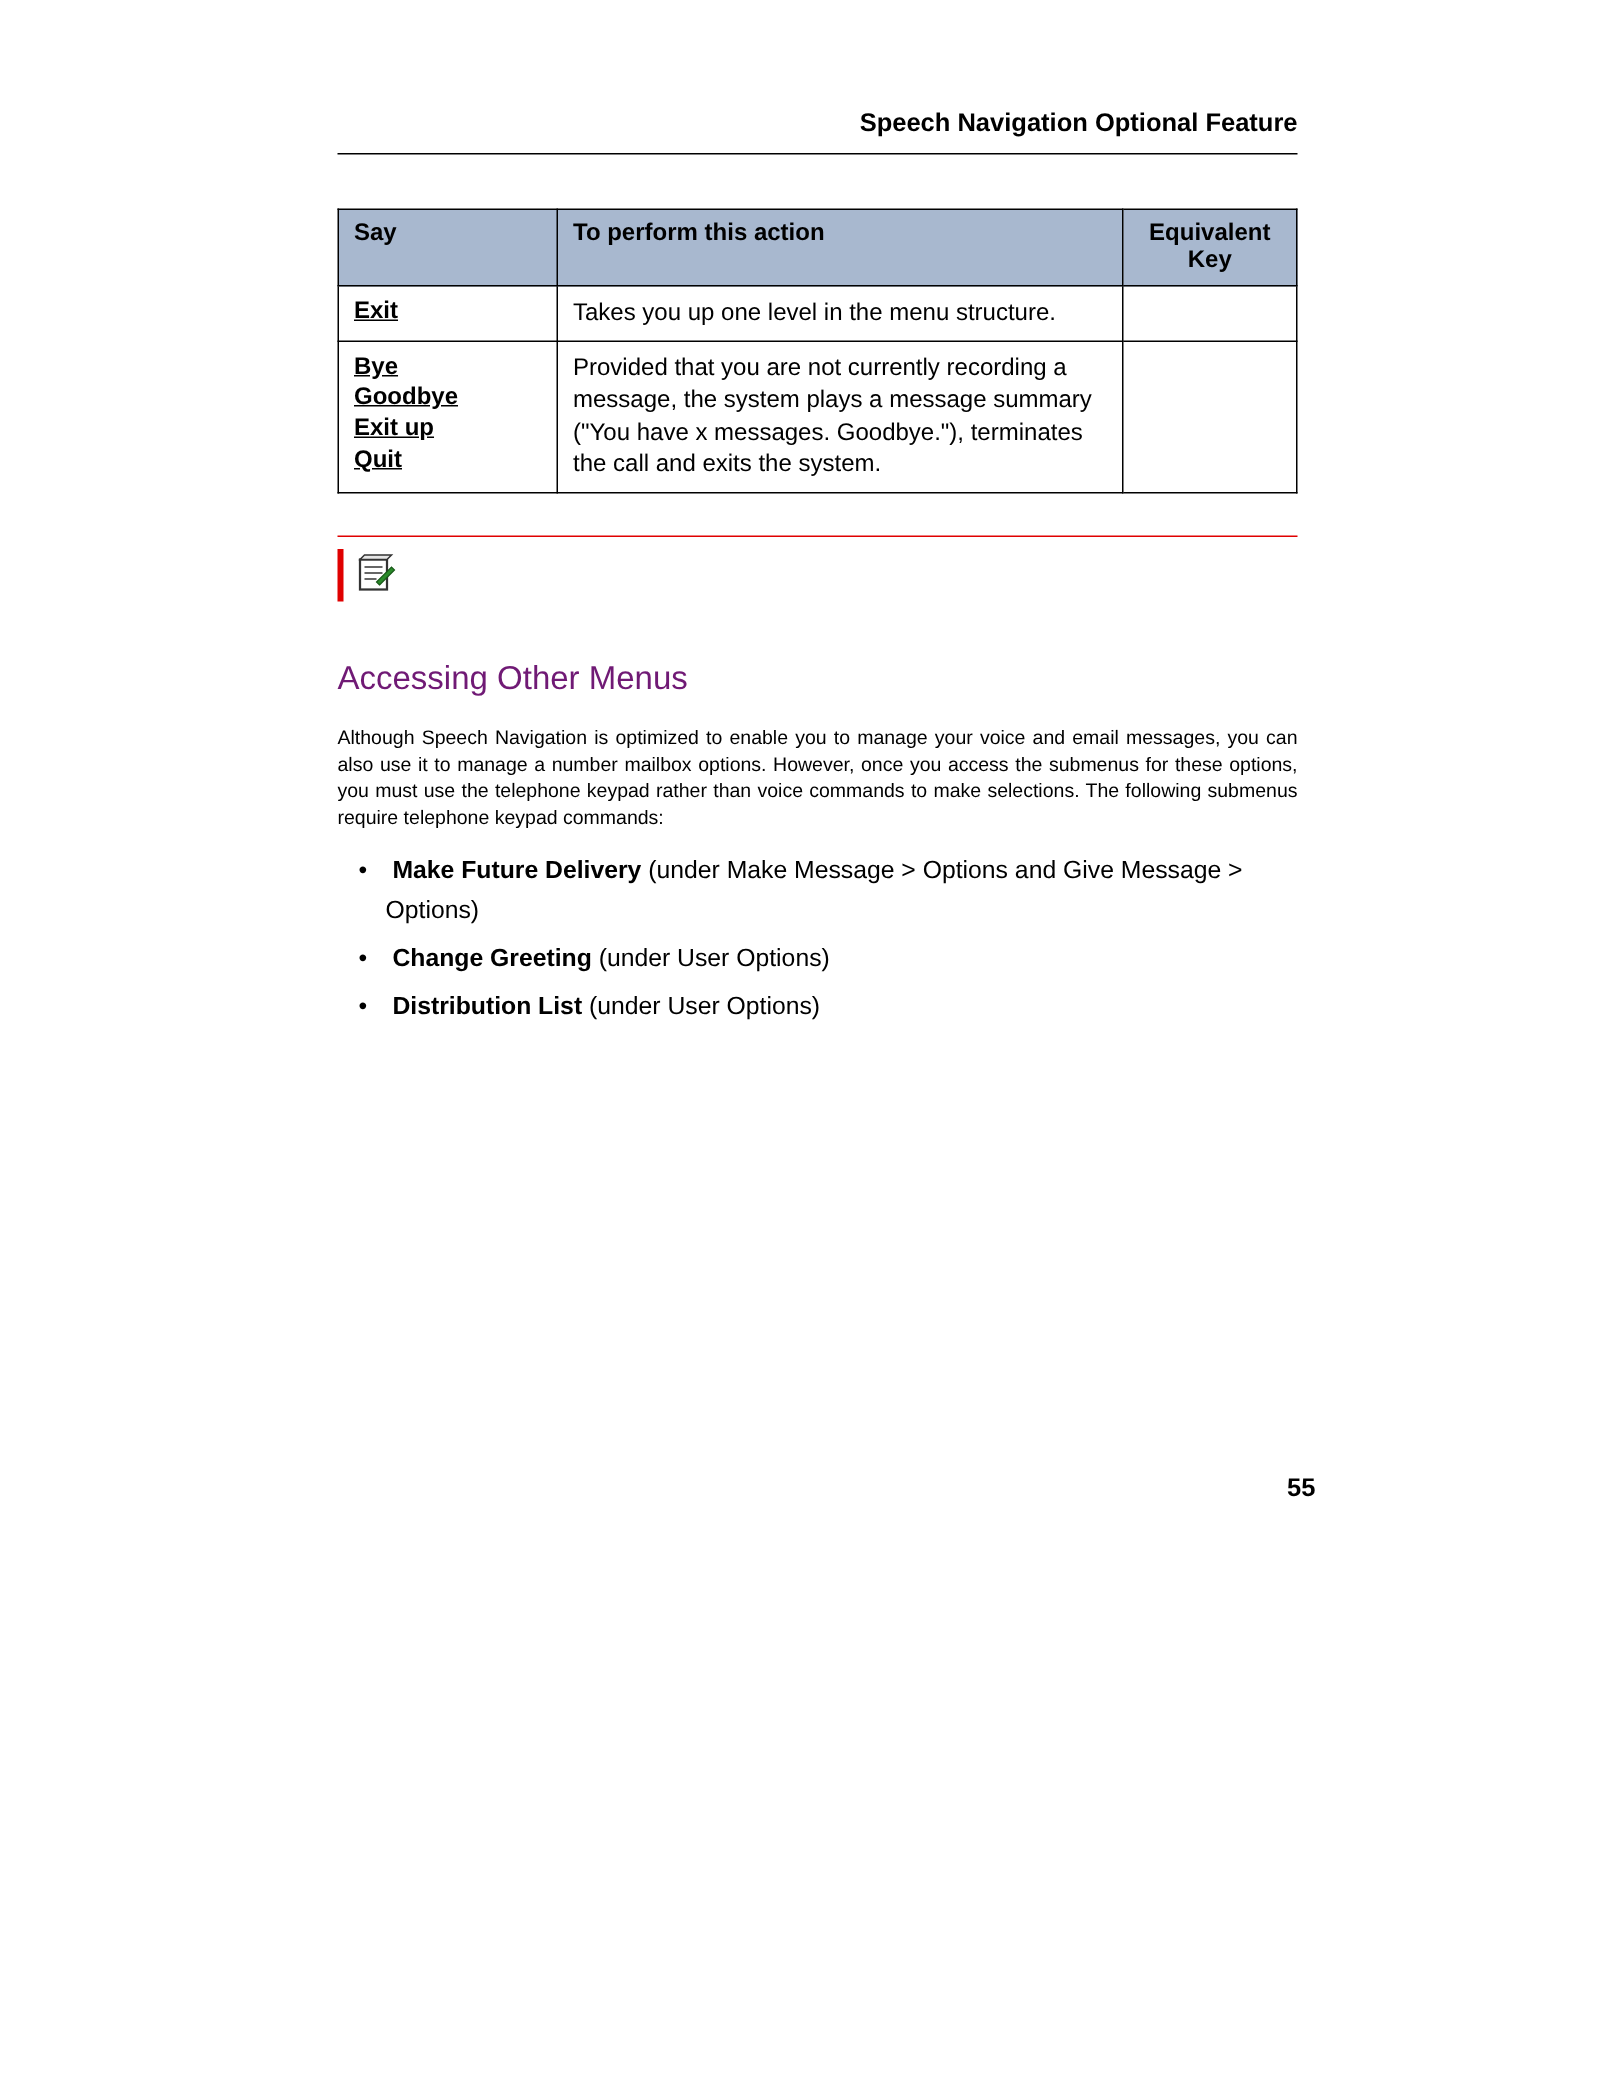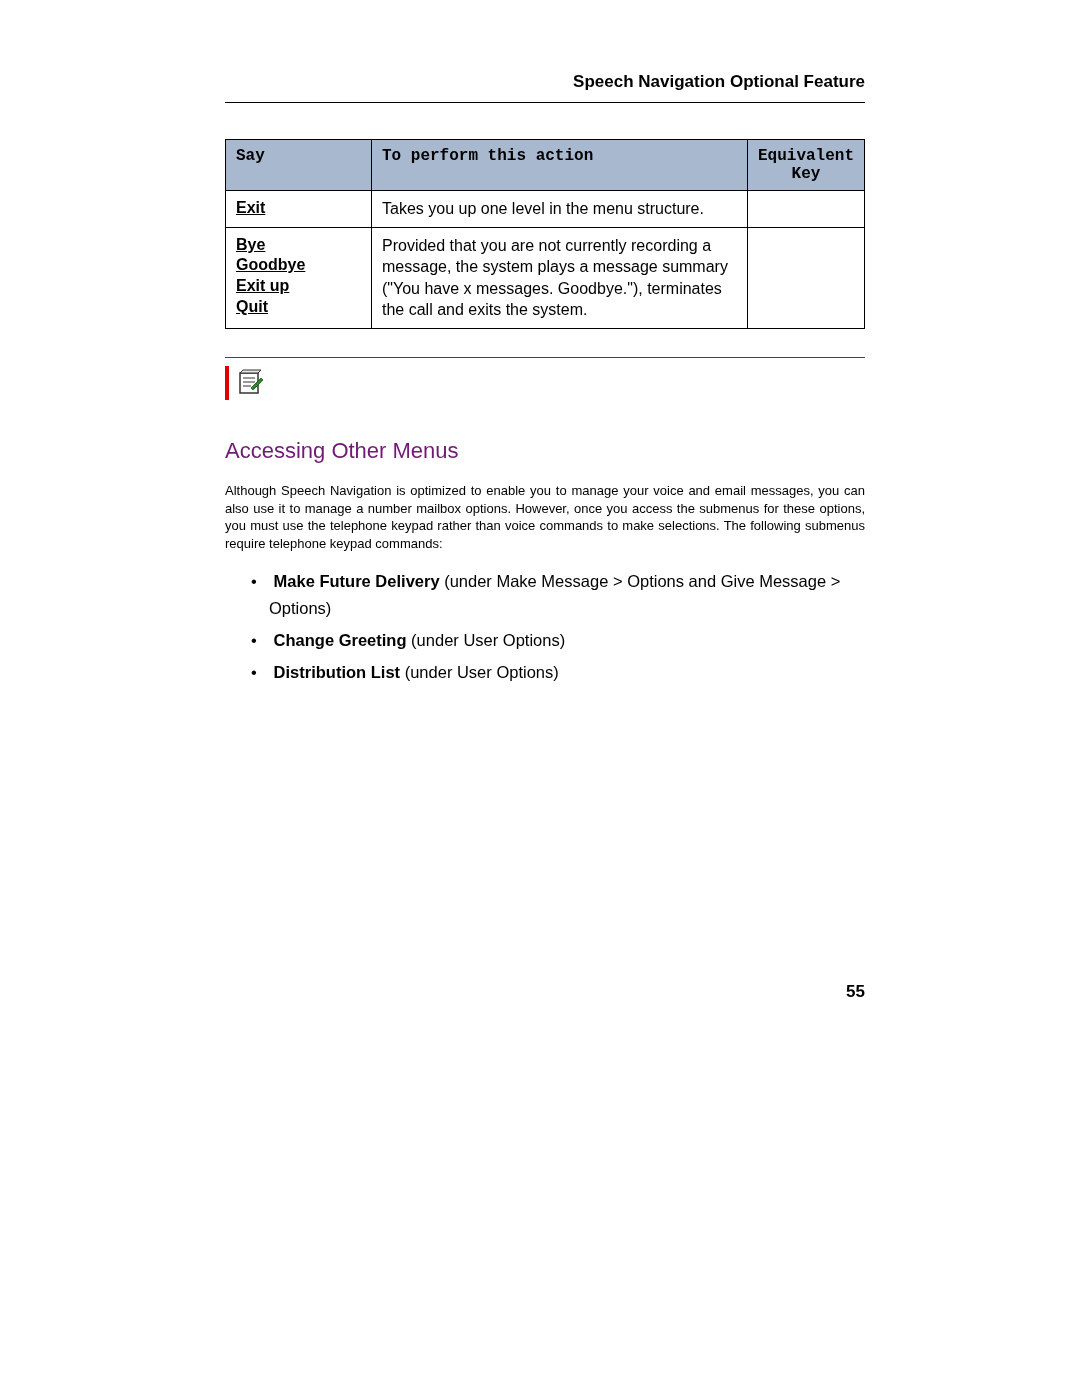--- a/index.html
+++ b/index.html
@@ -31,21 +31,20 @@
   }
   table.cmd th, table.cmd td {
     border: 1px solid #000;
     padding: 7px 10px;
     text-align: left;
     vertical-align: top;
   }
   table.cmd th {
     background: #a8b8cf;
     font-weight: bold;
-    font-family: Liberation Mono, monospace;
   }
   table.cmd th.key {
     text-align: center;
     width: 95px;
   }
   table.cmd td.say {
     font-weight: bold;
     width: 125px;
     text-decoration: underline;
   }
@@ -83,35 +82,35 @@
   }
   p.body {
     font-size: 13px;
     line-height: 1.35;
     margin: 0 0 14px 0;
     text-align: justify;
   }
   ul.body {
     font-size: 16.5px;
     line-height: 1.6;
-    margin: 16px;
+    margin: 4px;
     padding-left: 28px;
     list-style: none;
   }
   ul.body li::before {
     content: "•";
     display: inline-block;
     width: 18px;
     margin-left: -18px;
   }
   ul.body li { margin-bottom: 6px; }
   .page-number {
     position: absolute;
     bottom: 60px;
-    right: 215px;
+    right: 203px;
     font-weight: bold;
     font-size: 17px;
     margin-left: 46px;
   }
 </style>
 </head>
 <body>
 
 <div class="page">
   <div class="header">Speech Navigation Optional Feature</div>

